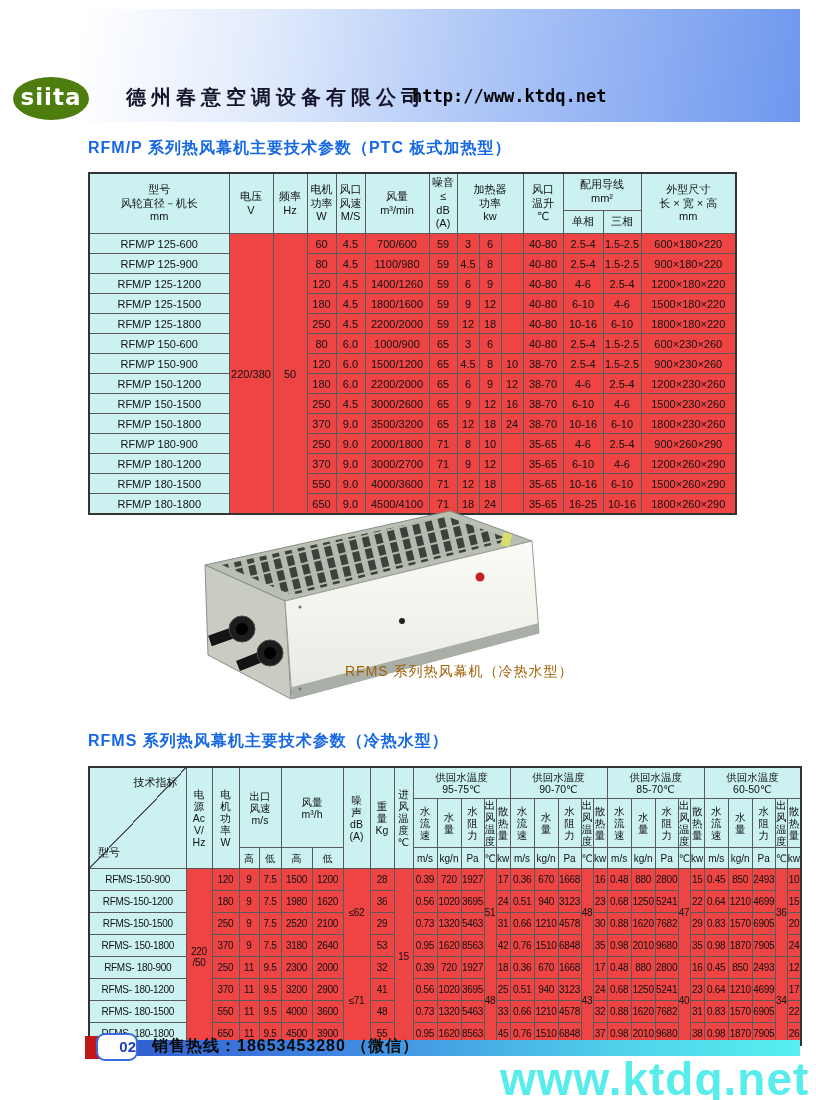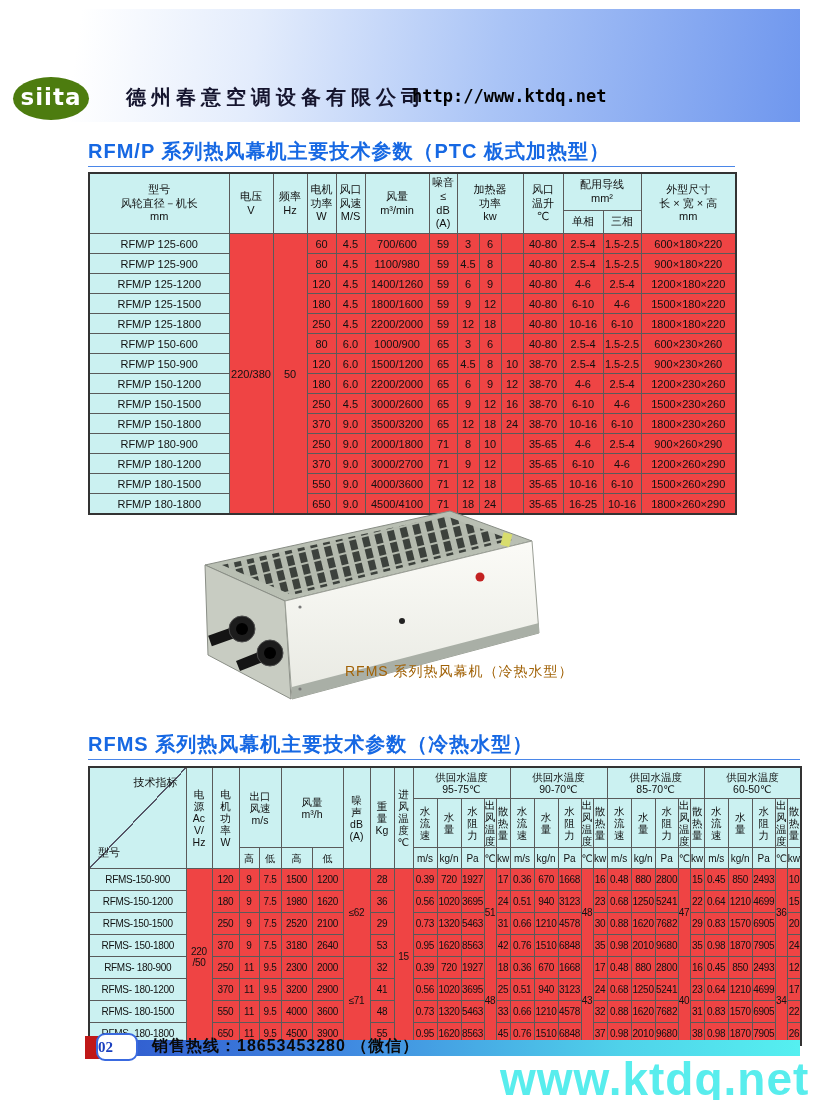--- a/index.html
+++ b/index.html
@@ -10,22 +10,22 @@
   #band{position:absolute;left:0;top:9px;width:800px;height:113px;
     background:linear-gradient(98deg,#ffffff 10%,#e3ecfc 32%,#aac4f6 62%,#6f97ee 100%);}
   #logo{position:absolute;left:13px;top:77px;width:76px;height:43px;border-radius:50%;
     background:#4d7c0f;color:#fff;font-weight:bold;font-size:23px;line-height:41px;text-align:center;
     letter-spacing:1px;font-family:"DejaVu Sans",sans-serif;}
   #company{position:absolute;left:126px;top:84px;font-family:"DejaVu Serif","Liberation Serif",serif;
     font-size:20px;font-weight:bold;color:#15152e;letter-spacing:5px;}
   #siteurl{position:absolute;left:412px;top:86px;font-family:"DejaVu Sans Mono","Liberation Mono",monospace;
     font-size:17px;font-weight:bold;color:#000;}
 
-  .sec-title{position:absolute;left:88px;color:#1668e3;font-size:20px;font-weight:bold;
-    border-bottom:1px solid #4a86e8;padding-bottom:1px;letter-spacing:1px;}
+  .sec-title{position:absolute;left:88px;color:#1668e3;font-size:16px;font-weight:bold;
+    border-bottom:1px solid #4a86e8;padding-bottom:14px;letter-spacing:1px;}
   #title1{top:138px;width:647px;}
   #title2{top:731px;width:712px;}
 
   table{border-collapse:collapse;table-layout:fixed;background:#ef4444;}
   th,td{border:1px solid #5a5a5a;white-space:pre-line;text-align:center;vertical-align:middle;
     color:#111;overflow:hidden;padding:0;}
   th{background:#cbf1f1;font-weight:normal;}
   td.model{background:#cbf1f1;}
 
   #table1{position:absolute;left:88px;top:172px;width:647px;border:2px solid #333;}
@@ -47,21 +47,21 @@
   
   #product{position:absolute;left:150px;top:503px;width:460px;height:205px;}
   #caption{position:absolute;left:345px;top:663px;font-size:14px;color:#a16207;letter-spacing:1px;}
 
   
   #footbar{position:absolute;left:85px;top:1040px;width:715px;height:16px;
     background:linear-gradient(to right,#2f57cd,#3f86e0 35%,#4fd2ea 75%,#55f0f0);}
   #pageno-block{position:absolute;left:85px;top:1036px;width:18px;height:23px;background:#c01818;}
   #pageno{position:absolute;left:96px;top:1033px;width:38px;height:24px;background:#fff;
     border:2px solid #3a6ae0;border-radius:9px;color:#1a3fbf;font-weight:bold;font-size:15px;
-    line-height:24px;text-align:left;font-family:Liberation Serif, serif;}
+    line-height:24px;text-align:right;}
   #hotline{position:absolute;left:152px;top:1036px;font-size:16px;font-weight:bold;color:#0a0a0a;letter-spacing:1px;}
   #watermark{position:absolute;left:500px;top:1056px;font-size:46px;font-weight:bold;color:#58eded;
     letter-spacing:1px;line-height:1;}
 </style>
 </head>
 <body>
 
 <div id="page">
 
   <div id="band"></div>

